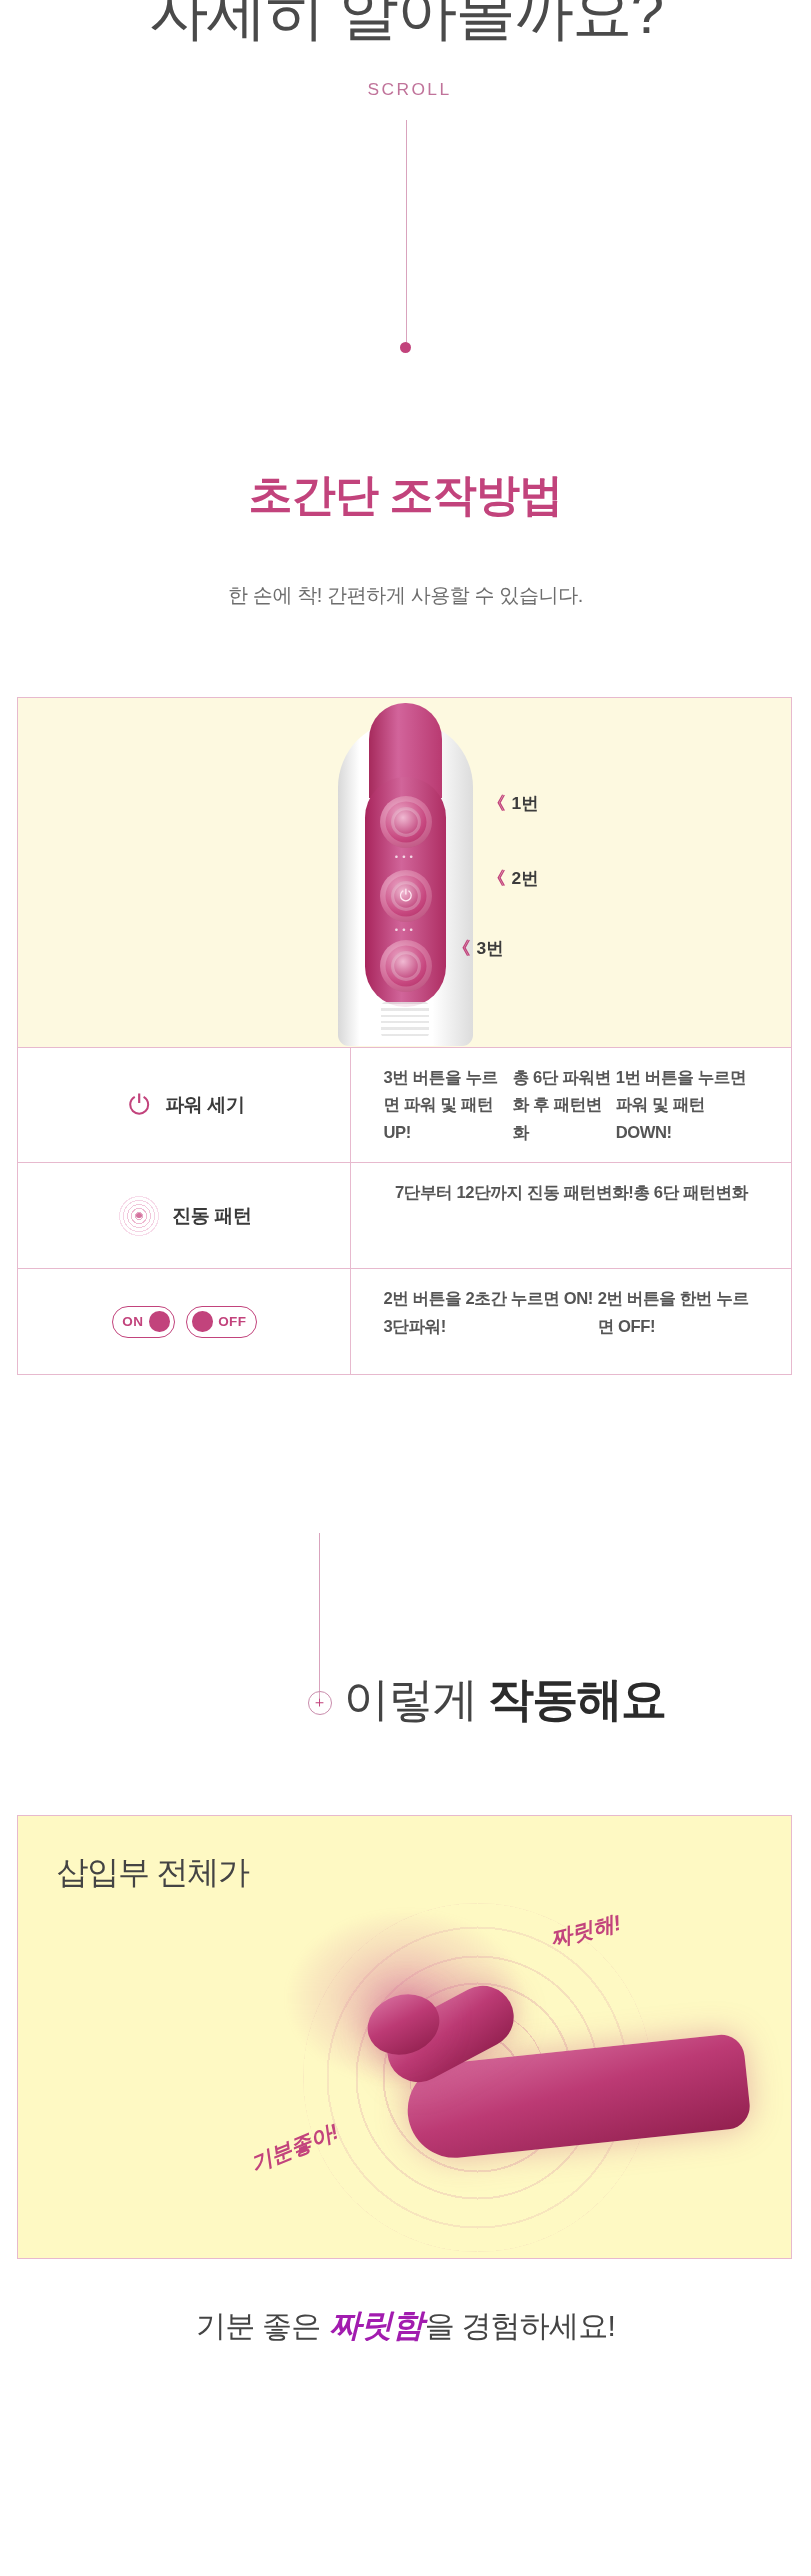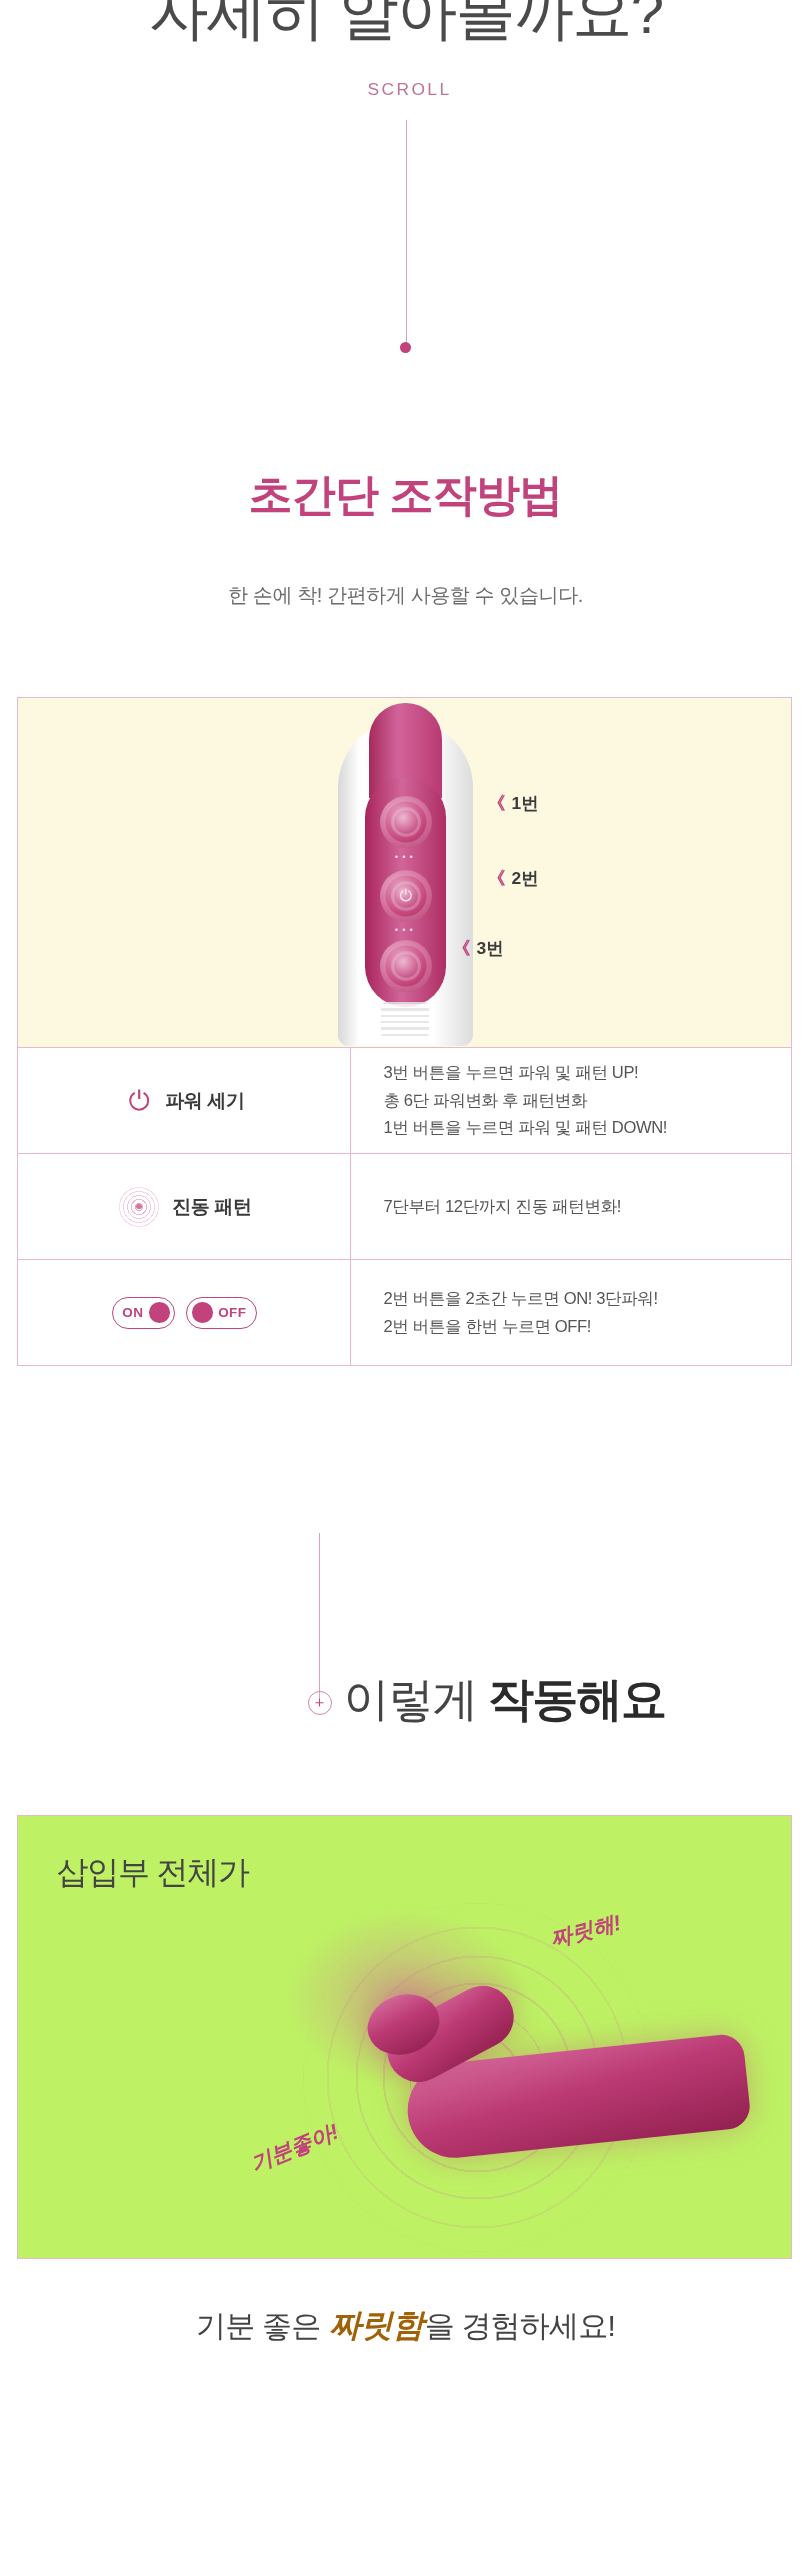--- a/index.html
+++ b/index.html
@@ -218,28 +218,29 @@
   }
   .scell-left .lbl {
     font-size: 19px;
     font-weight: bold;
     color: #3a3a3a;
     letter-spacing: -0.4px;
   }
   .scell-right {
     flex: 1;
     display: flex;
-    flex-direction: column;
+    flex-direction: row;
     justify-content: center;
-    padding: 4px 32px;
+    padding: 16px 32px;
     box-sizing: border-box;
     font-size: 16.6px;
     line-height: 1.65;
     color: #555;
     letter-spacing: -0.4px;
+    font-weight: bold;
   }
 
   .icon-power {
     width: 30px; height: 30px;
     color: #c2437c;
     font-size: 27px;
     line-height: 30px;
     text-align: center;
   }
   .icon-wave {
@@ -330,21 +331,21 @@
 
   
   .img-panel {
     position: absolute;
     top: 1815px;
     left: 17.4px;
     width: 775px;
     height: 444px;
     border: 0.8px solid #e7b9ce;
     box-sizing: border-box;
-    background: #bef264;
+    background: #fef9c3;
     overflow: hidden;
   }
   .panel-cap1 {
     position: absolute;
     top: 35px; left: 38px;
     font-size: 32px;
     color: #444;
     letter-spacing: -1.2px;
   }
   .panel-cap2 {
@@ -434,21 +435,21 @@
     top: 2304px;
     left: 0;
     width: 100%;
     text-align: center;
     font-size: 30px;
     color: #444;
     letter-spacing: -0.8px;
     white-space: nowrap;
   }
   .bottom-cap .accent {
-    color: #a16207;
+    color: #a21caf;
     font-weight: bold;
     font-style: italic;
     font-size: 32px;
     padding: 0 1.6px;
   }
 </style>
 </head>
 <body>
 
 <div class="top-headline">자세히 알아볼까요?</div>
@@ -504,20 +505,21 @@
     </div>
   </div>
 
   <div class="srow">
     <div class="scell-left">
       <div class="icon-wave"></div>
       <div class="lbl">진동 패턴</div>
     </div>
     <div class="scell-right">
       <div>7단부터 12단까지 진동 패턴변화!</div>
+      <div>총 6단 패턴변화</div>
     </div>
   </div>
 
   <div class="srow">
     <div class="scell-left">
       <div class="toggle-pair">
         <div class="toggle on">
           <span class="t-text">ON</span>
           <span class="knob"></span>
         </div>

